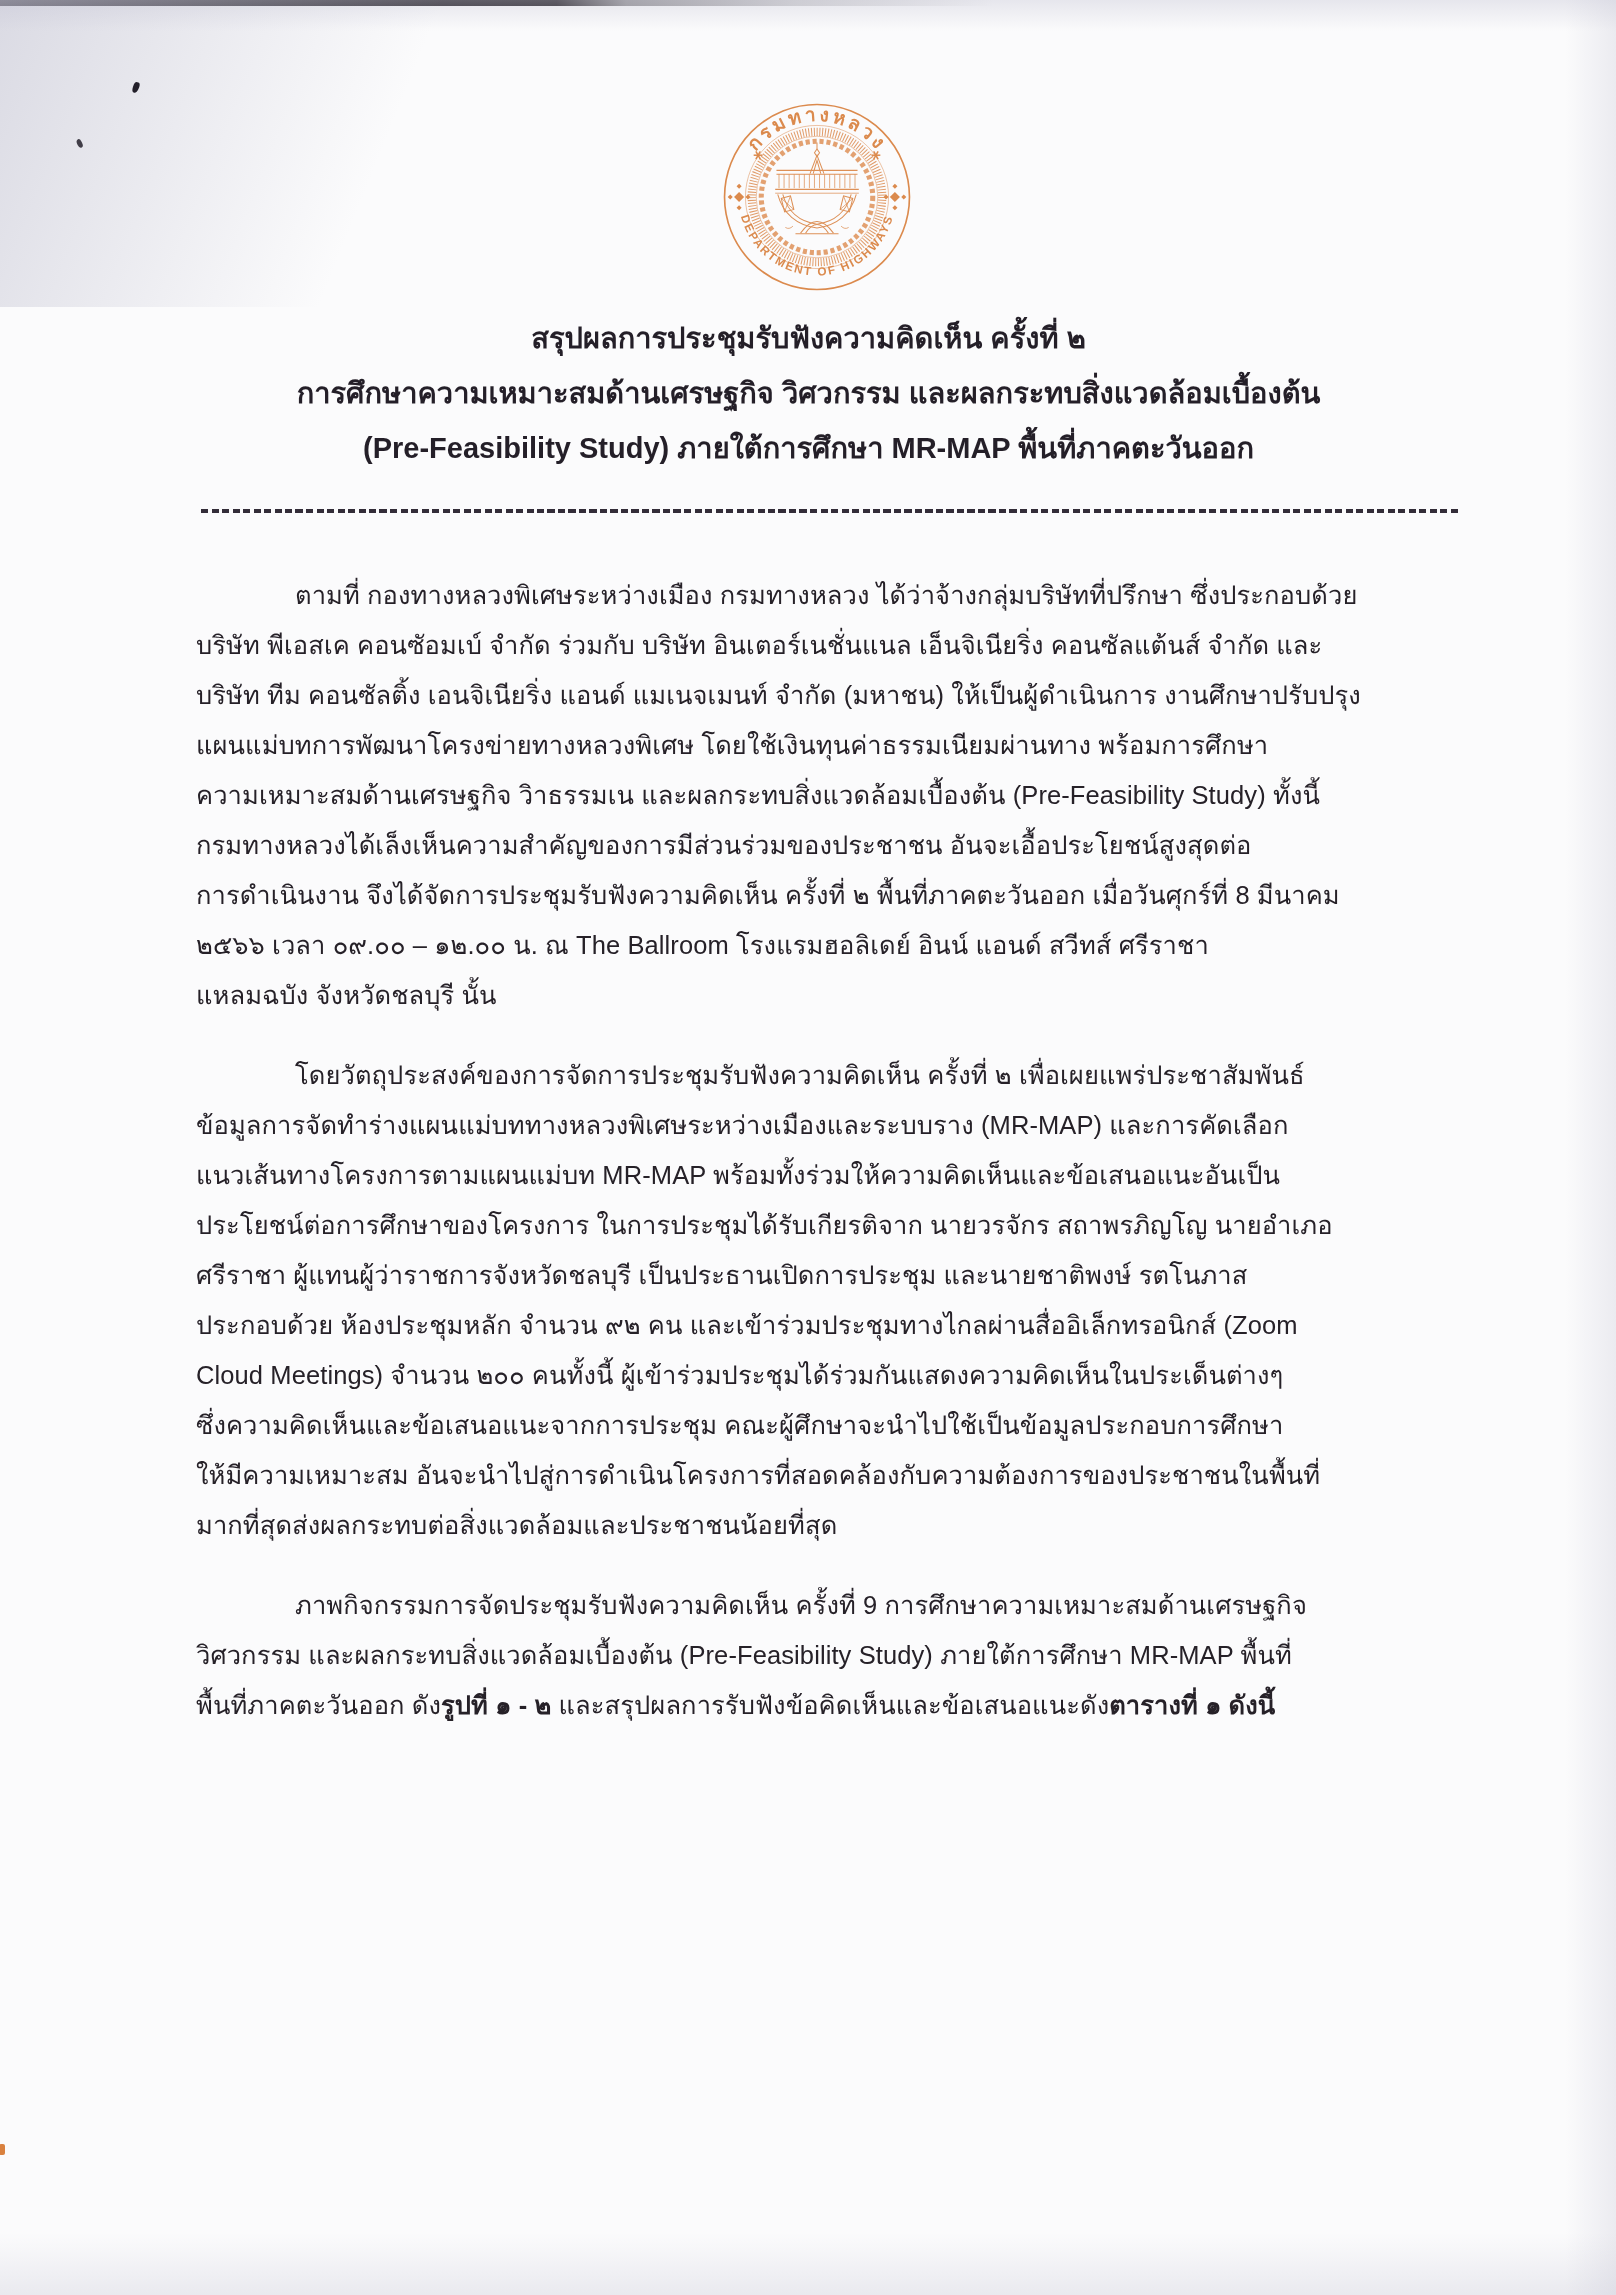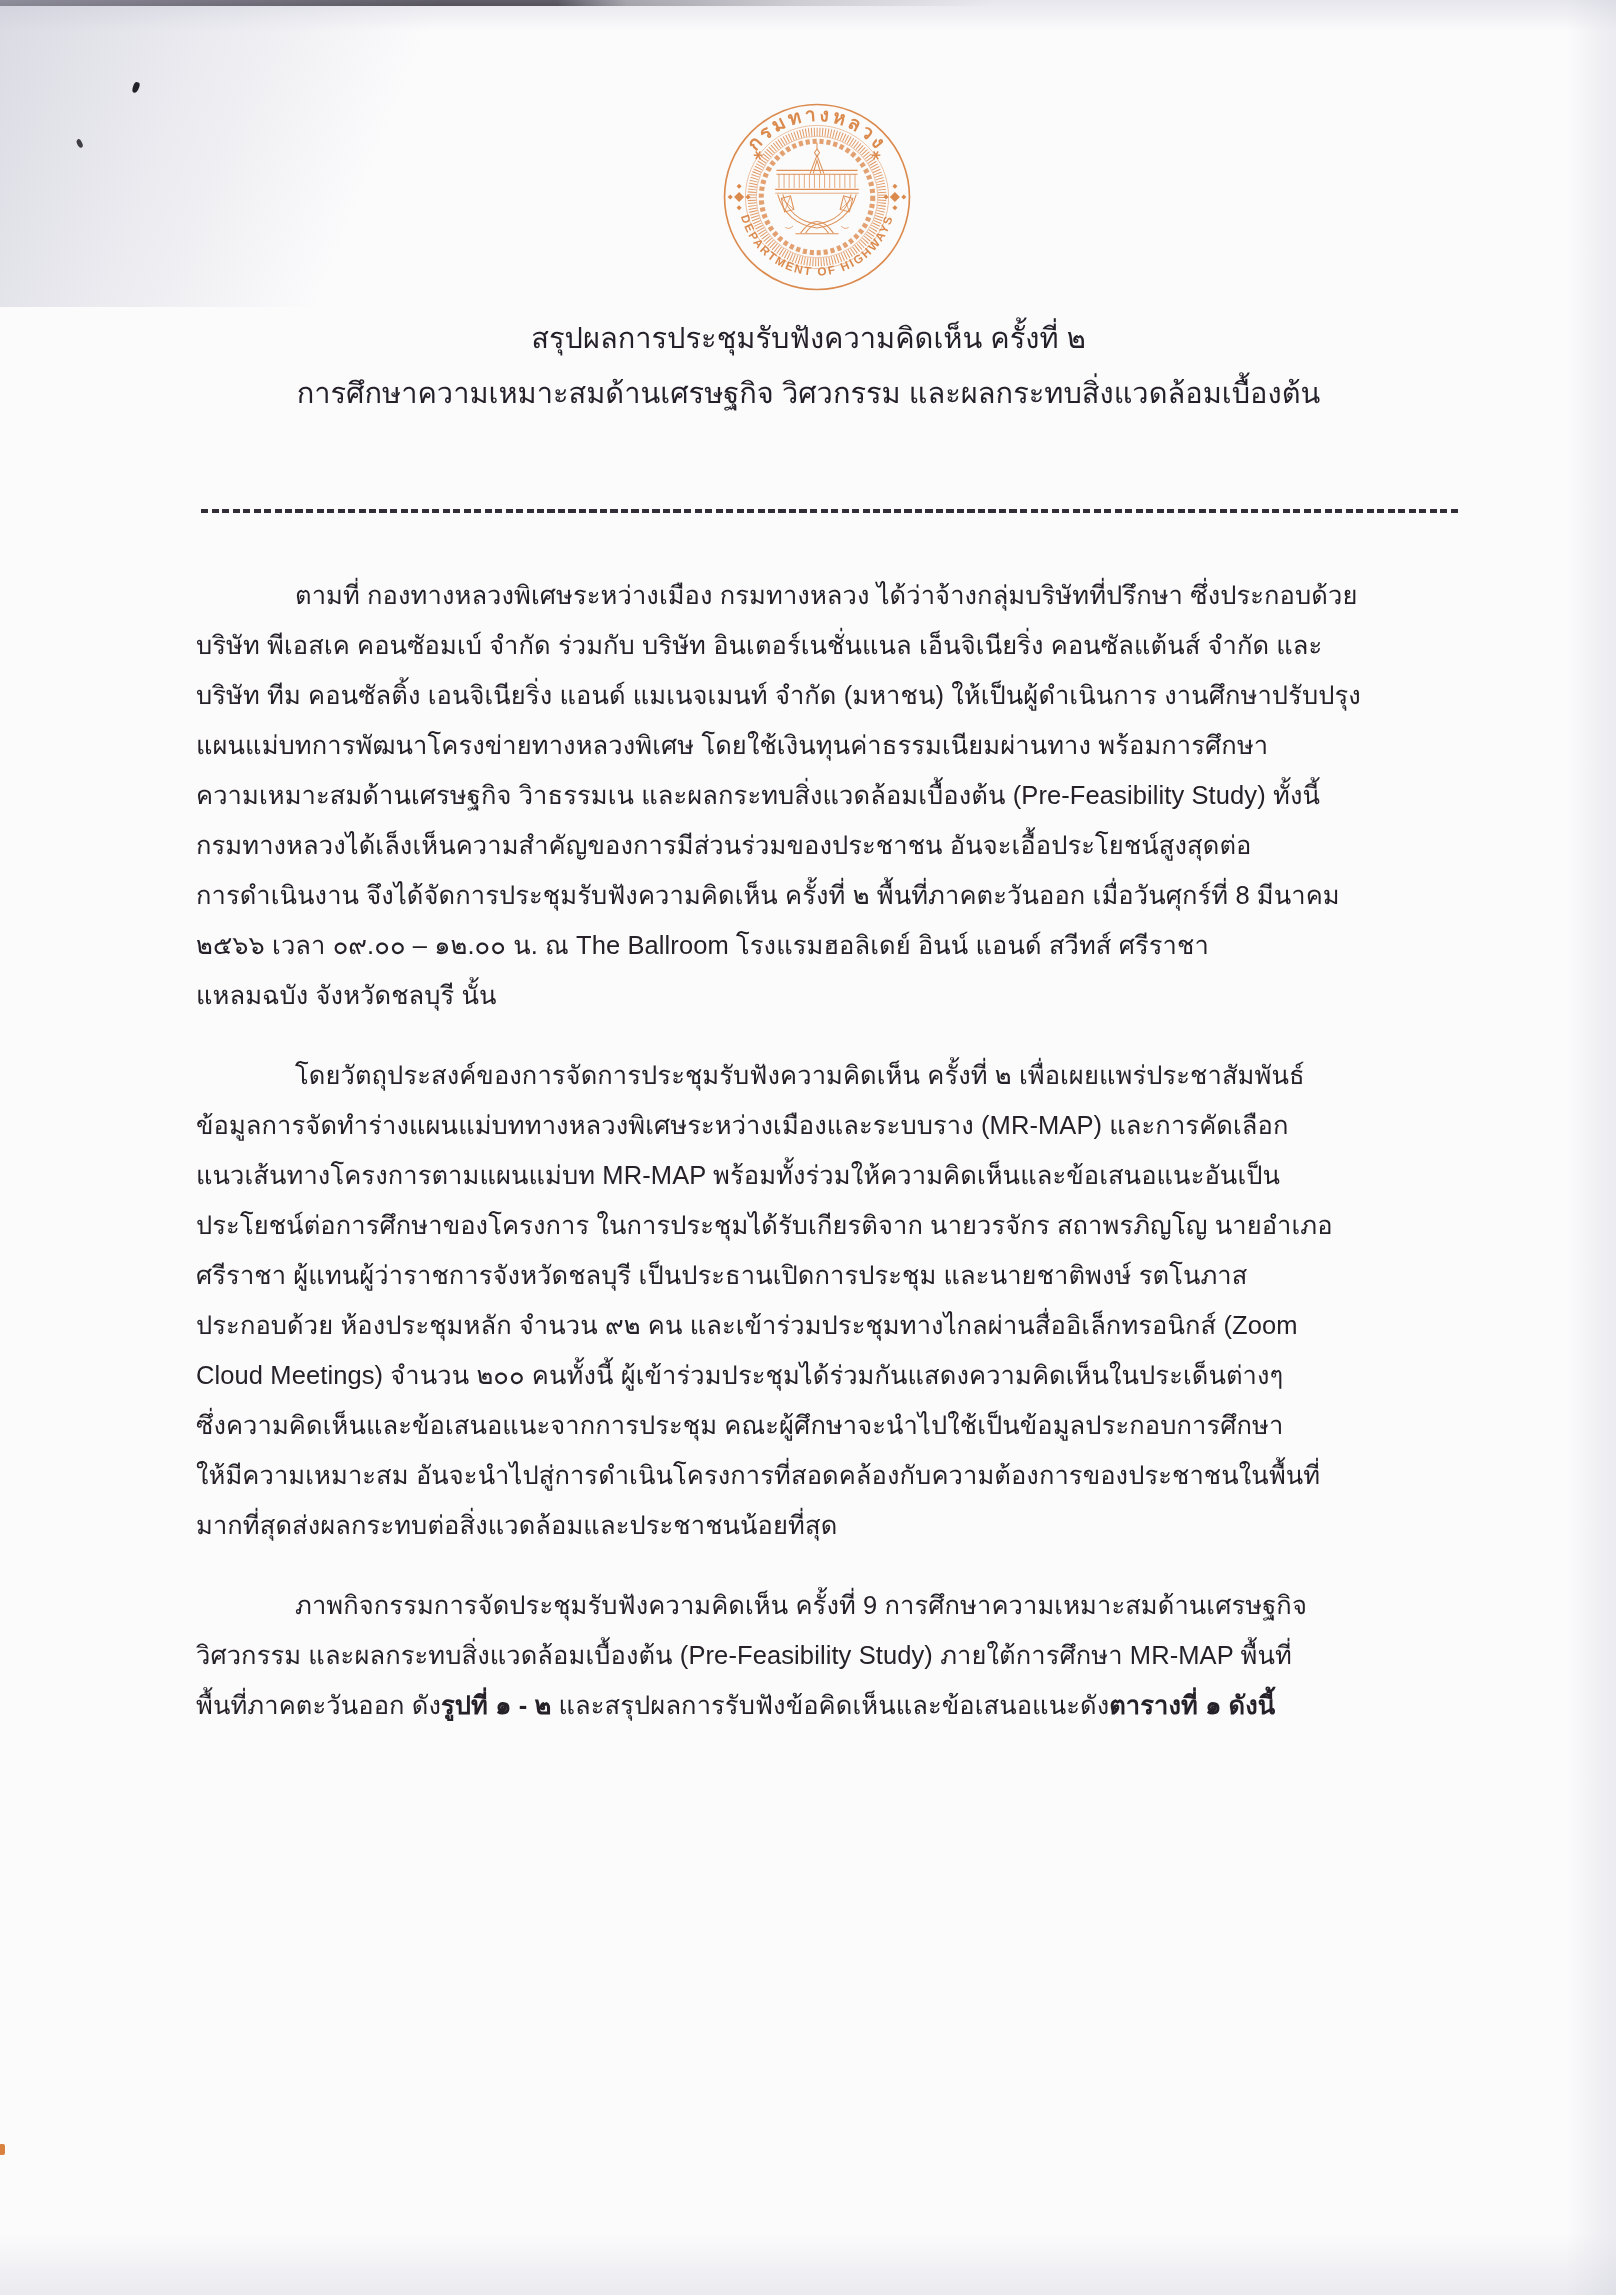--- a/index.html
+++ b/index.html
@@ -41,21 +41,21 @@
   .speck-1 { left: 133px; top: 82px; width: 5.9px; height: 10.5px; border-radius: 50% 40% 60% 50%; transform: rotate(18deg); }
   .speck-2 { left: 77px; top: 139px; width: 5.2px; height: 8.5px; border-radius: 60% 40% 50% 50%; transform: rotate(-28deg); opacity: .85; }
   .speck-orange { position: absolute; left: -1.3px; top: 2144px; width: 5.9px; height: 11px; background: #d9813f; border-radius: 2px; }
 
   
   .seal { position: absolute; left: 722px; top: 102px; width: 190px; height: 190px; opacity: .92; }
 
   
   .doc-title {
     position: absolute; left: 0; top: 311px; width: 1617px;
-    text-align: center; font-weight: normal;
+    text-align: center; font-weight: bold;
     font-size: 29px; line-height: 55px; color: #241f28;
   }
   
   .separator {
     position: absolute; left: 201px; top: 509px; width: 1260px; height: 3.9px;
     background: repeating-linear-gradient(90deg, #332d38 0 7.2px, rgba(0,0,0,0) 7.2px 10.5px);
   }
 
   
   .doc-body {
@@ -147,20 +147,21 @@
         <rect x="189" y="150" width="15" height="22"></rect>
         <path d="M189 150 L204 172 M204 150 L189 172" stroke-width="1.1"></path>
       </g>
       <path d="M 112 196 q -6 6 -12 2 M 188 196 q 6 6 12 2" stroke-width="1.2"></path>
     </g>
   </svg>
 
   <div class="doc-title">
     <div>สรุปผลการประชุมรับฟังความคิดเห็น ครั้งที่ ๒</div>
     <div>การศึกษาความเหมาะสมด้านเศรษฐกิจ วิศวกรรม และผลกระทบสิ่งแวดล้อมเบื้องต้น</div>
+    <div>(Pre-Feasibility Study) ภายใต้การศึกษา MR-MAP พื้นที่ภาคตะวันออก</div>
   </div>
 
   <div class="separator"></div>
 
   <div class="doc-body">
       <div class="para">
         <div class="line indent"><span>ตามที่ กองทางหลวงพิเศษระหว่างเมือง กรมทางหลวง ได้ว่าจ้างกลุ่มบริษัทที่ปรึกษา ซึ่งประกอบด้วย</span></div>
         <div class="line"><span>บริษัท พีเอสเค คอนซัอมเบ์ จำกัด ร่วมกับ บริษัท อินเตอร์เนชั่นแนล เอ็นจิเนียริ่ง คอนซัลแต้นส์ จำกัด และ</span></div>
         <div class="line"><span>บริษัท ทีม คอนซัลติ้ง เอนจิเนียริ่ง แอนด์ แมเนจเมนท์ จำกัด (มหาชน) ให้เป็นผู้ดำเนินการ งานศึกษาปรับปรุง</span></div>
         <div class="line"><span>แผนแม่บทการพัฒนาโครงข่ายทางหลวงพิเศษ โดยใช้เงินทุนค่าธรรมเนียมผ่านทาง พร้อมการศึกษา</span></div>

